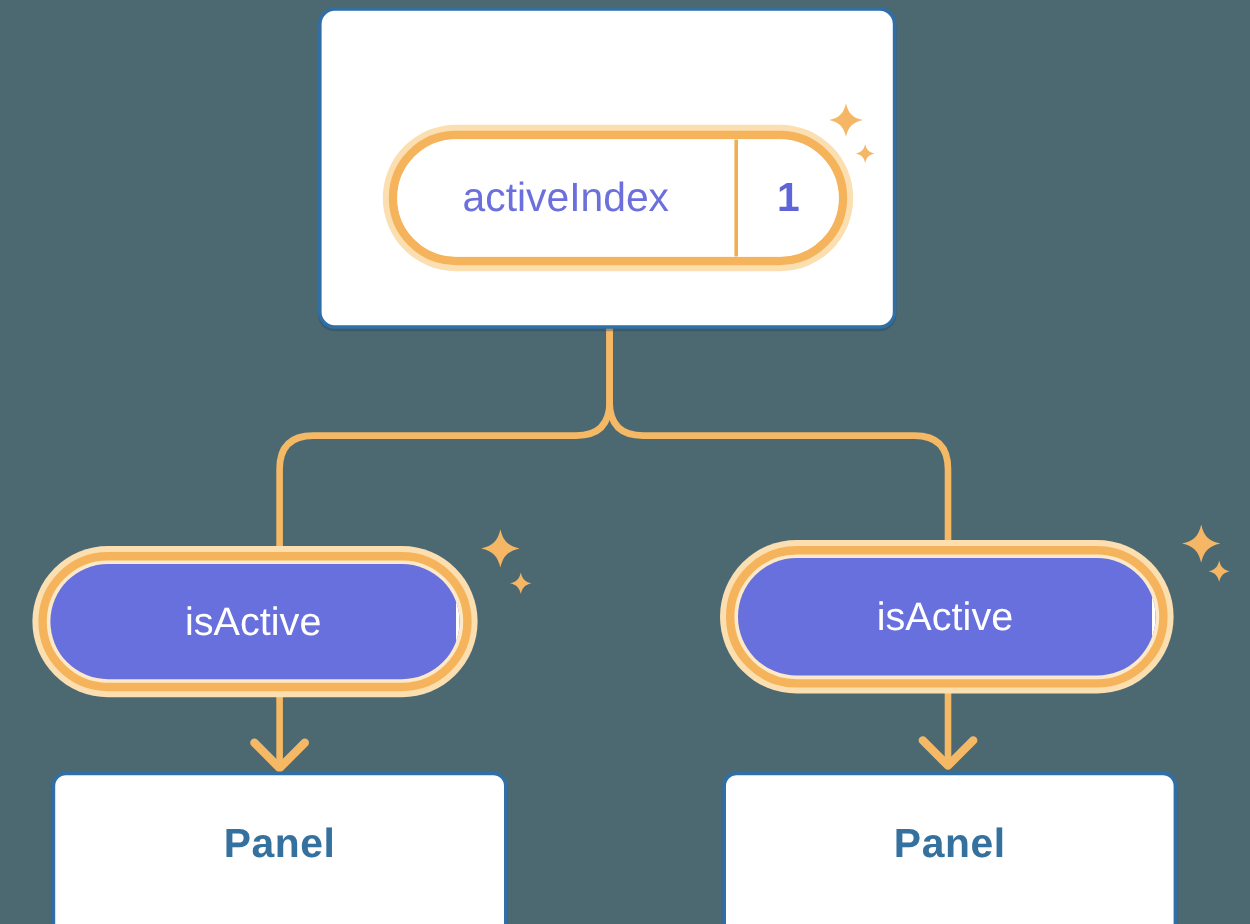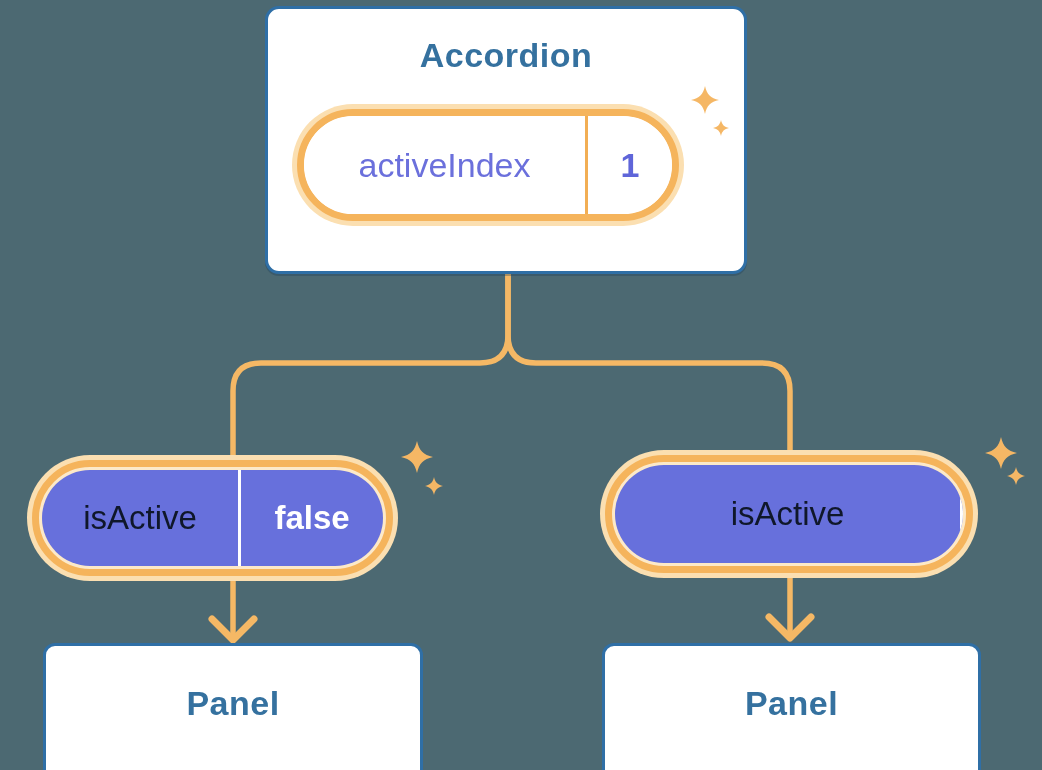--- a/index.html
+++ b/index.html
@@ -92,21 +92,21 @@
 
   #state-pill { left: 308px; top: 104px; width: 392px; height: 122px; }
   #state-pill .seg.val { width: 84px; }
   #prop-pill-left  { left: 27px;  top: 455px; width: 371px; height: 126px; }
   #prop-pill-left .seg.val { width: 142px; }
   #prop-pill-right { left: 600px; top: 450px; width: 378px; height: 128px; }
   #prop-pill-right .seg.val { width: 133px; }
 
   .state-label { color: #6B70DC; font-size: 34px; }
   .state-value { color: #5F65D9; font-size: 34px; font-weight: bold; }
-  .prop-label  { color: #0f172a; font-size: 33px; }
+  .prop-label  { color: #ffffff; font-size: 33px; }
   .prop-value  { color: #FFFFFF; font-size: 33px; font-weight: bold; }
 
   .sparkle { position: absolute; }
   .sparkle svg { display: block; width: 100%; height: 100%; }
   .sparkle path { fill: #F5B765; }
   #sparkle-top-big      { left: 691px; top: 86px;  width: 28px; height: 28px; }
   #sparkle-top-small    { left: 713px; top: 120px; width: 16px; height: 16px; }
   #sparkle-left-big     { left: 401px; top: 441px; width: 32px; height: 32px; }
   #sparkle-left-small   { left: 425px; top: 477px; width: 18px; height: 18px; }
   #sparkle-right-big    { left: 985px; top: 437px; width: 32px; height: 32px; }
@@ -120,38 +120,36 @@
   <svg class="connectors" viewBox="0 0 1042 770" xmlns="http://www.w3.org/2000/svg">
     <path class="line" d="M508 272 L508 335 Q508 363 480 363 L261 363 Q233 363 233 391 L233 458"></path>
     <path class="line" d="M508 272 L508 335 Q508 363 536 363 L762 363 Q790 363 790 391 L790 452"></path>
     <path class="line" d="M233 580 L233 634"></path>
     <path class="head" d="M212 619 L233 640 L254 619"></path>
     <path class="line" d="M790 578 L790 632"></path>
     <path class="head" d="M769 617 L790 638 L811 617"></path>
   </svg>
 
   <div class="card" id="accordion-card">
-    <div class="card-title">Accordion</div>
-    <div class="pill-wrap" id="state-pill" style="left:24px; top:95px;">
+    <div class="pill-wrap" id="state-pill" style="left:51px; top:95px;">
       <div class="pill-ring plain">
         <div class="pill-body white">
           <span class="seg main state-label">activeIndex</span>
           <span class="divider orange"></span>
           <span class="seg val state-value">1</span>
         </div>
       </div>
     </div>
   </div>
 
   <div class="pill-wrap" id="prop-pill-left">
     <div class="pill-ring creamy">
       <div class="pill-body purple">
         <span class="seg main prop-label">isActive</span>
         <span class="divider white"></span>
-        <span class="seg val prop-value">false</span>
       </div>
     </div>
   </div>
 
   <div class="pill-wrap" id="prop-pill-right">
     <div class="pill-ring creamy">
       <div class="pill-body purple">
         <span class="seg main prop-label">isActive</span>
         <span class="divider white"></span>
       </div>

